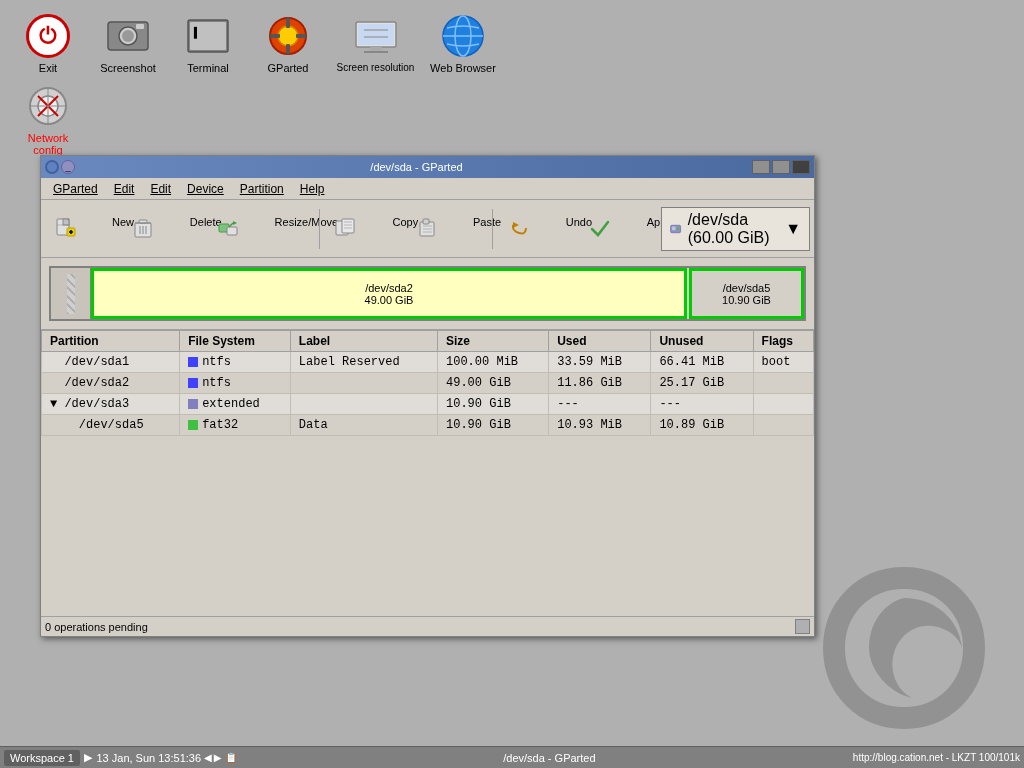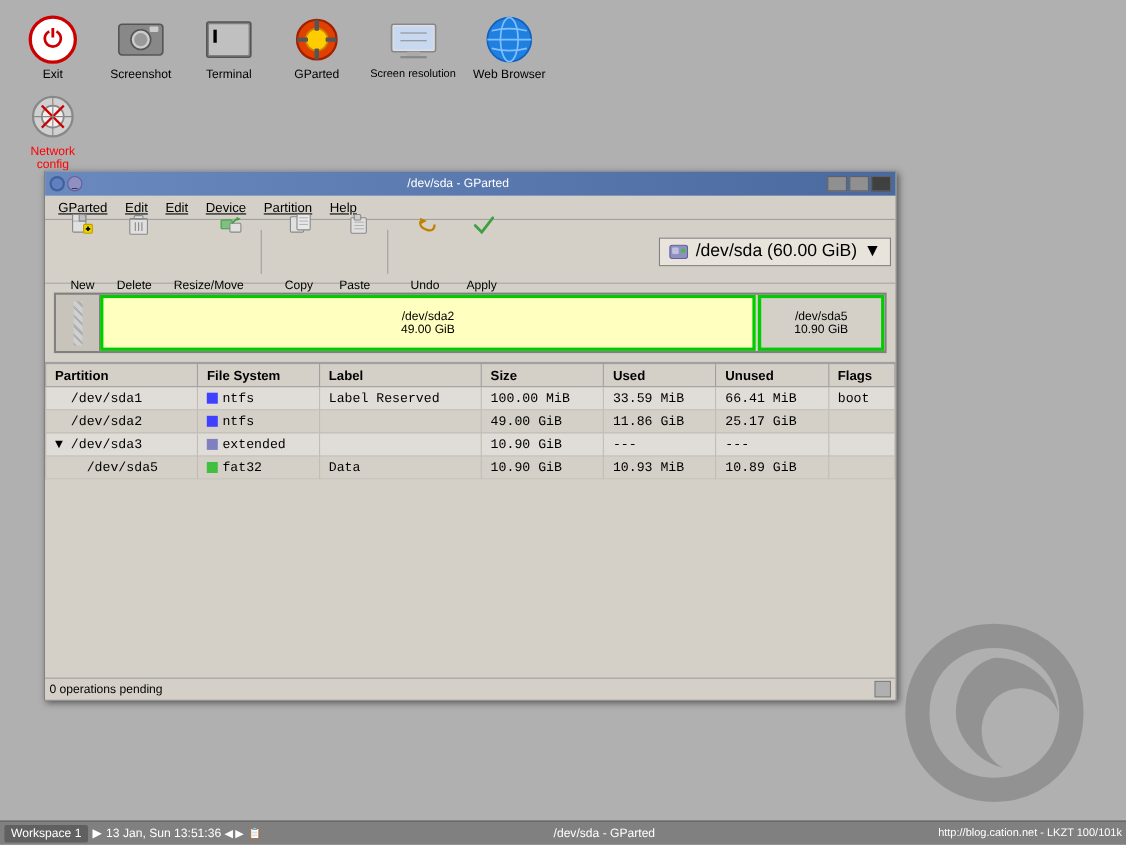--- a/index.html
+++ b/index.html
@@ -176,22 +176,22 @@
       background: #d4d0c8;
       height: 58px;
       display: flex;
       align-items: center;
       padding: 0 4px;
       border-bottom: 1px solid #a0a0a0;
       gap: 2px;
     }
     .toolbar-btn {
       display: flex;
-      flex-direction: column;
-      align-items: flex-end;
+      flex-direction: row;
+      align-items: flex-start;
       padding: 4px 8px;
       cursor: pointer;
       min-width: 50px;
       border: 1px solid transparent;
       border-radius: 2px;
       gap: 36px;
     }
     .toolbar-btn .tb-icon {
       width: 24px; height: 24px;
       display: flex; align-items: center; justify-content: center;

